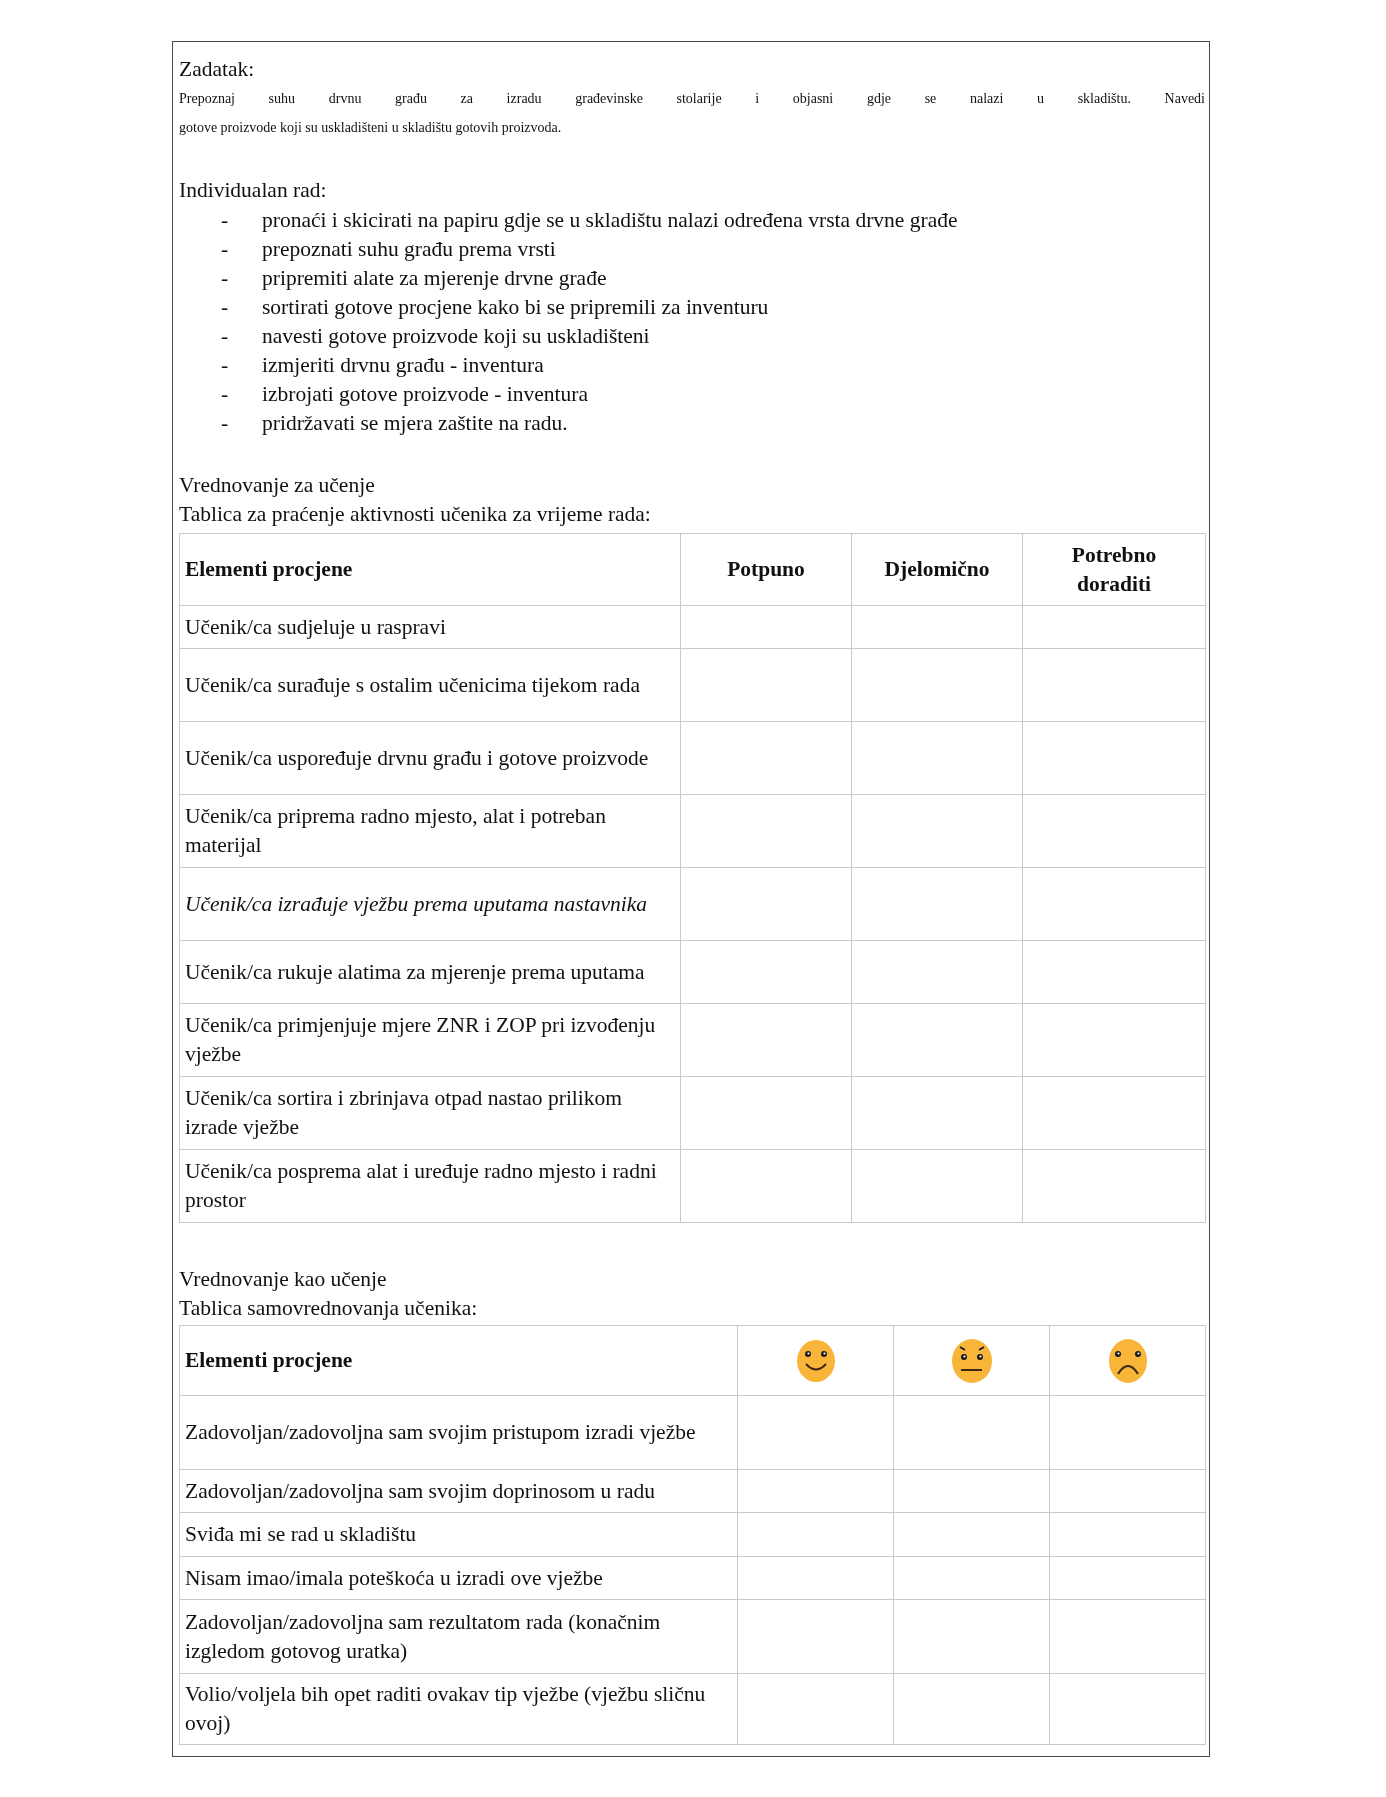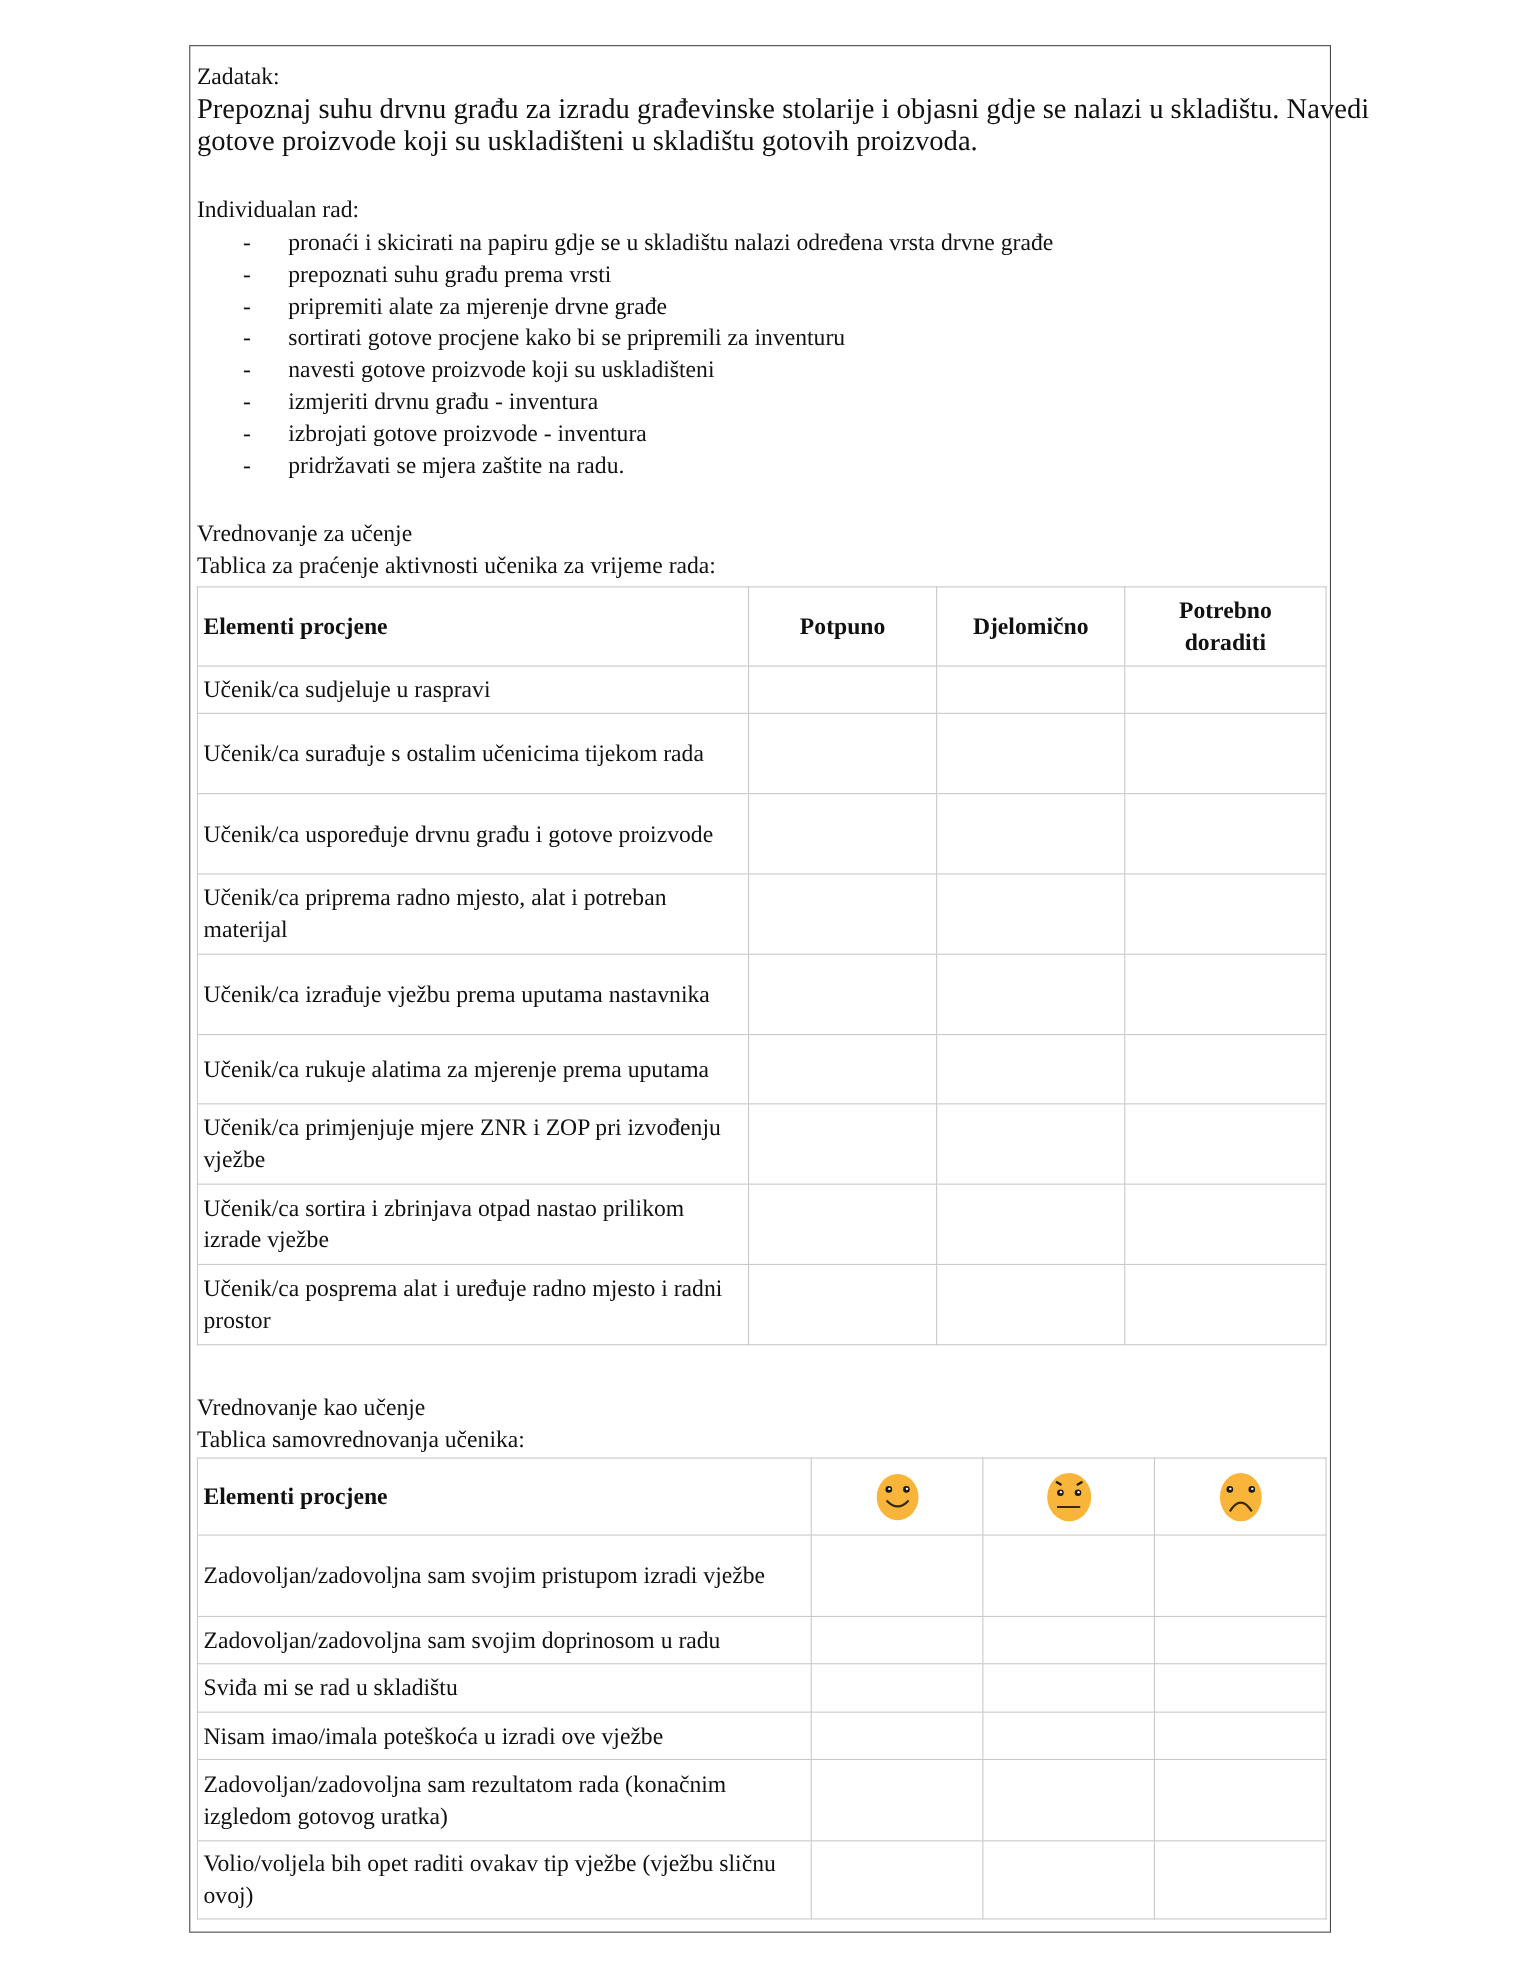--- a/index.html
+++ b/index.html
@@ -9,21 +9,21 @@
     color: #111111;
   }
   .frame {
     position: absolute; left: 172px; top: 41px;
     width: 1038px; height: 1716px;
     border: 1.5px solid #4a4a4a;
     box-sizing: border-box;
   }
   .txt { position: absolute; left: 179px; font-size: 21.5px; line-height: 29px; white-space: nowrap; }
   .bold { font-weight: normal; }
-  .para { position: absolute; left: 179px; width: 1026px; font-size: 26px; line-height: 29px; text-align: justify; text-align-last: left; }
+  .para { position: absolute; left: 179px; width: 1026px; font-size: 14px; line-height: 29px; text-align: justify; text-align-last: left; }
   .para .line { display: block; white-space: nowrap; }
   .para .line.just { text-align: justify; text-align-last: justify; }
   .list { position: absolute; left: 179px; top: 206px; margin: 0; padding: 0; list-style: none; }
   .list li { position: relative; height: 29px; line-height: 29px; font-size: 21.5px; white-space: nowrap; }
   .list .dash { position: absolute; left: 42px; }
   .list .item { position: absolute; left: 83px; }
 
   table.grid {
     position: absolute; left: 179px;
     border-collapse: collapse; table-layout: fixed;
@@ -118,21 +118,21 @@
     <td></td>
         <td></td>
         <td></td>
   </tr>
   <tr style="height:73px;">
     <td>Učenik/ca priprema radno mjesto, alat i potreban materijal</td>
     <td></td>
         <td></td>
         <td></td>
   </tr>
-  <tr style="height:73px;">
+  <tr style="height:73px;font-style:italic;">
     <td>Učenik/ca izrađuje vježbu prema uputama nastavnika</td>
     <td></td>
         <td></td>
         <td></td>
   </tr>
   <tr style="height:63px;">
     <td>Učenik/ca rukuje alatima za mjerenje prema uputama</td>
     <td></td>
         <td></td>
         <td></td>

